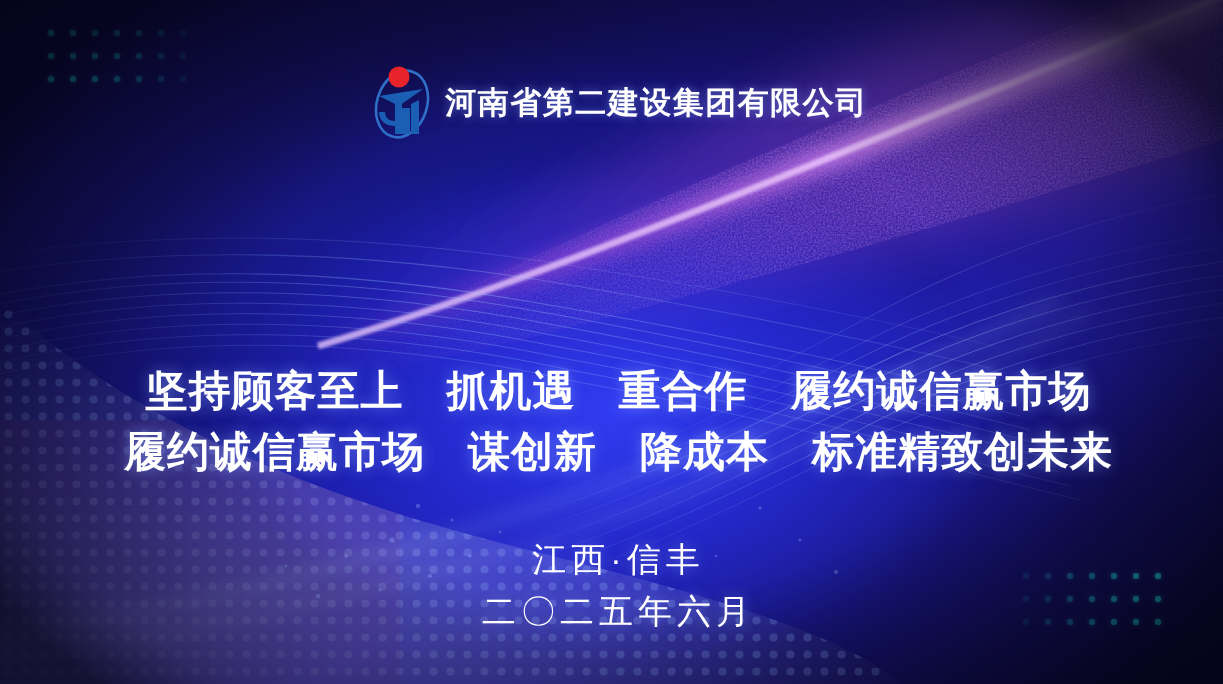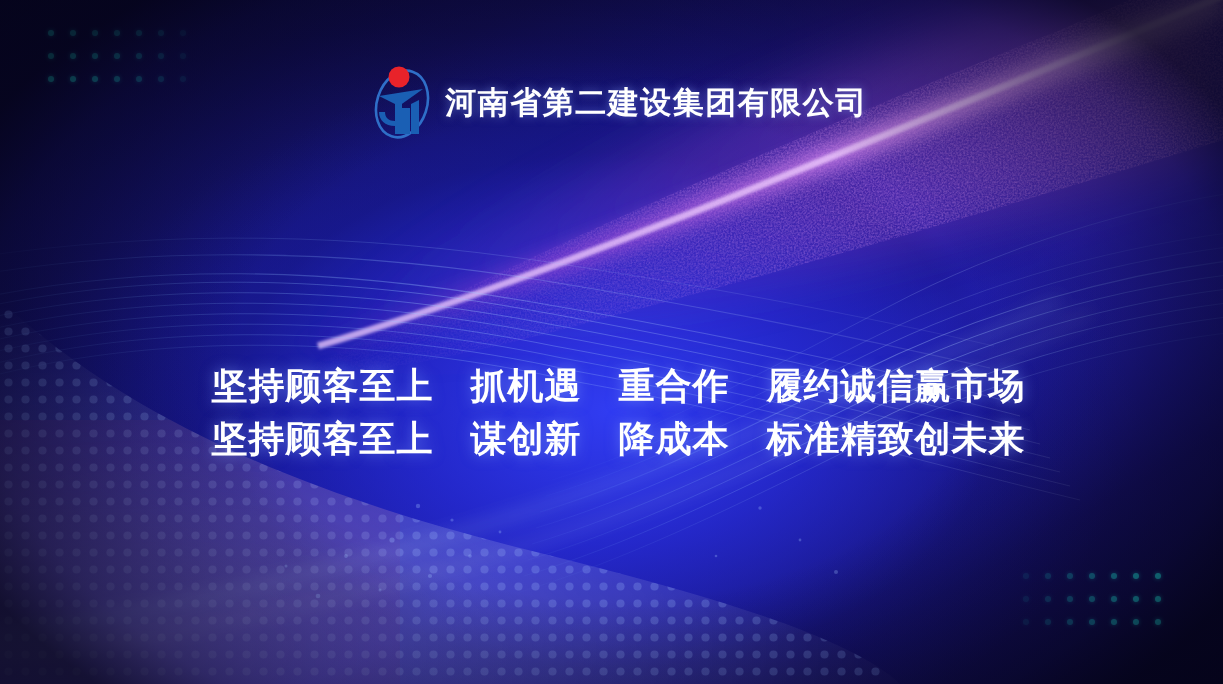--- a/index.html
+++ b/index.html
@@ -57,21 +57,21 @@
   }
 
   #main-title {
     position:absolute; top:196px; left:0; width:100%; text-align:center;
     font-size:98px; font-weight:400; color:#f2f3f8; letter-spacing:4px; line-height:1.08;
     text-shadow:0 0 26px rgba(120,150,255,0.55), 0 2px 14px rgba(0,0,0,0.35);
   }
 
   #slogans { position:absolute; top:360px; left:0; width:100%; text-align:center; }
   .slogan-line {
-    font-size:36px; font-weight:700; color:#ffffff; letter-spacing:1px; line-height:1.46;
+    font-size:42px; font-weight:700; color:#ffffff; letter-spacing:1px; line-height:1.46;
     white-space:pre; text-shadow:0 0 14px rgba(130,160,255,0.6);text-align:center;
   }
 
   #footer { position:absolute; top:534px; left:0; width:100%; text-align:center; }
   .footer-line {
     font-size:34px; font-weight:400; color:#ffffff; letter-spacing:5px; line-height:1.52;
     text-shadow:0 0 14px rgba(140,170,255,0.55);
   }
 </style>
 </head>
@@ -265,18 +265,22 @@
         <path d="M26,64 C16,64 10,58 10,50 L16,50 C16,56 20,59 26,59 Z" fill="#1a5fb4"></path>
       </svg>
       <div id="company-names">
         <div id="company-cn">河南省第二建设集团有限公司</div>
       </div>
     </div>
 
 
     <div id="slogans">
       <div class="slogan-line">坚持顾客至上　抓机遇　重合作　履约诚信赢市场</div>
-      <div class="slogan-line">坚持顾客至上　谋创新　降成本　标准精致创未来</div>
+      <div class="slogan-line">履约诚信赢市场　谋创新　降成本　标准精致创未来</div>
     </div>
 
+    <div id="footer">
+      <div class="footer-line">江西·信丰</div>
+      <div class="footer-line">二〇二五年六月</div>
+    </div>
 
   </div>
 </div>
 
 </body></html>

